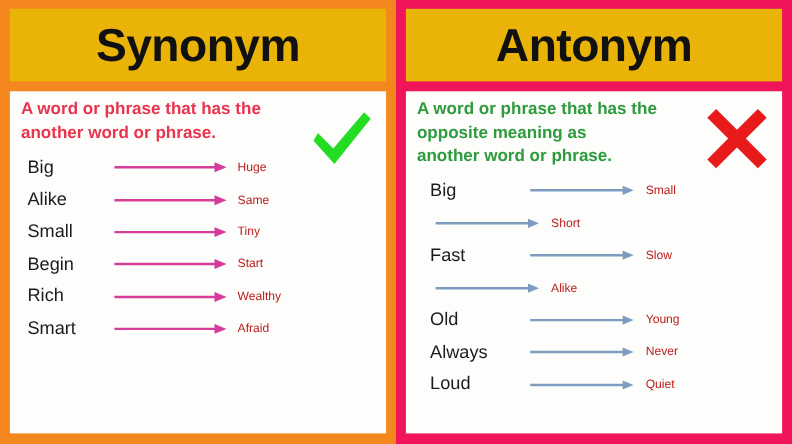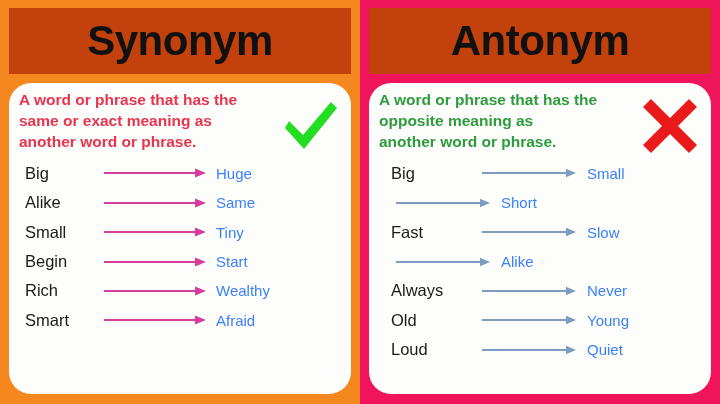--- a/index.html
+++ b/index.html
@@ -28,21 +28,21 @@
     padding: 8px 9px 10px 9px;
     display: flex;
     flex-direction: column;
     position: relative;
   }
   .panel-synonym { background: #F5871F; }
   .panel-antonym { background: #F0145A; }
 
   
   .title-box {
-    background: #c2410c;
+    background: #eab308;
     height: 66px;
     display: flex;
     align-items: center;
     justify-content: center;
     flex: none;
   }
   .title-text {
     font-size: 42px;
     font-weight: bold;
     color: #111111;
@@ -53,21 +53,20 @@
 
   
   .body-box {
     background: #FDFDFB;
     margin-top: 9px;
     flex: 1 1 auto;
     position: relative;
     overflow: hidden;
     padding: 6px 0 4px 0;
     box-sizing: border-box;
-    border-radius: 22px;
   }
 
   .definition {
     font-size: 15.5px;
     line-height: 1.37;
     font-weight: bold;
     padding: 0 10px;
     margin: 0;
     position: relative;
     z-index: 2;
@@ -103,22 +102,22 @@
   }
   .word-left {
     width: 78px;
     flex: none;
     font-size: 16.5px;
     color: #1b1b1b;
     white-space: nowrap;
   }
   .word-right {
     flex: 1 1 auto;
-    font-size: 15px;
-    color: #3b82f6;
+    font-size: 11px;
+    color: #b91c1c;
     white-space: nowrap;
     padding-left: 9px;
   }
   .arrow {
     flex: none;
     width: 104px;
     height: 12px;
     position: relative;
   }
   .arrow svg { display: block; width: 104px; height: 12px; }
@@ -143,21 +142,20 @@
     <div class="body-box">
 
       <div class="mark">
         <svg viewBox="0 0 62 62" xmlns="http://www.w3.org/2000/svg">
           <path d="M6 33 L10 26 L24 40 L52 7 L58 13 L25 54 Z" fill="#22DD22"></path>
         </svg>
       </div>
 
       <p class="definition def-synonym">
         <span>A word or phrase that has the</span>
-        <span>same or exact meaning as</span>
         <span>another word or phrase.</span>
       </p>
 
       <div class="pairs">
 
         <div class="pair-row">
           <span class="word-left">Big</span>
           <span class="arrow">
             <svg viewBox="0 0 104 12" xmlns="http://www.w3.org/2000/svg">
               <line x1="1" y1="6" x2="93" y2="6" stroke="#D63C9A" stroke-width="2.2"></line>
@@ -285,39 +283,39 @@
           <span class="arrow">
             <svg viewBox="0 0 96 12" xmlns="http://www.w3.org/2000/svg">
               <line x1="1" y1="6" x2="86" y2="6" stroke="#7C9DBF" stroke-width="2.2"></line>
               <path d="M85 1.8 L95 6 L85 10.2 Z" fill="#7C9DBF"></path>
             </svg>
           </span>
           <span class="word-right">Alike</span>
         </div>
 
         <div class="pair-row">
+          <span class="word-left">Old</span>
+          <span class="arrow">
+            <svg viewBox="0 0 96 12" xmlns="http://www.w3.org/2000/svg">
+              <line x1="1" y1="6" x2="86" y2="6" stroke="#7C9DBF" stroke-width="2.2"></line>
+              <path d="M85 1.8 L95 6 L85 10.2 Z" fill="#7C9DBF"></path>
+            </svg>
+          </span>
+          <span class="word-right">Young</span>
+        </div>
+
+        <div class="pair-row">
           <span class="word-left">Always</span>
           <span class="arrow">
             <svg viewBox="0 0 96 12" xmlns="http://www.w3.org/2000/svg">
               <line x1="1" y1="6" x2="86" y2="6" stroke="#7C9DBF" stroke-width="2.2"></line>
               <path d="M85 1.8 L95 6 L85 10.2 Z" fill="#7C9DBF"></path>
             </svg>
           </span>
           <span class="word-right">Never</span>
-        </div>
-
-        <div class="pair-row">
-          <span class="word-left">Old</span>
-          <span class="arrow">
-            <svg viewBox="0 0 96 12" xmlns="http://www.w3.org/2000/svg">
-              <line x1="1" y1="6" x2="86" y2="6" stroke="#7C9DBF" stroke-width="2.2"></line>
-              <path d="M85 1.8 L95 6 L85 10.2 Z" fill="#7C9DBF"></path>
-            </svg>
-          </span>
-          <span class="word-right">Young</span>
         </div>
 
         <div class="pair-row">
           <span class="word-left">Loud</span>
           <span class="arrow">
             <svg viewBox="0 0 96 12" xmlns="http://www.w3.org/2000/svg">
               <line x1="1" y1="6" x2="86" y2="6" stroke="#7C9DBF" stroke-width="2.2"></line>
               <path d="M85 1.8 L95 6 L85 10.2 Z" fill="#7C9DBF"></path>
             </svg>
           </span>

